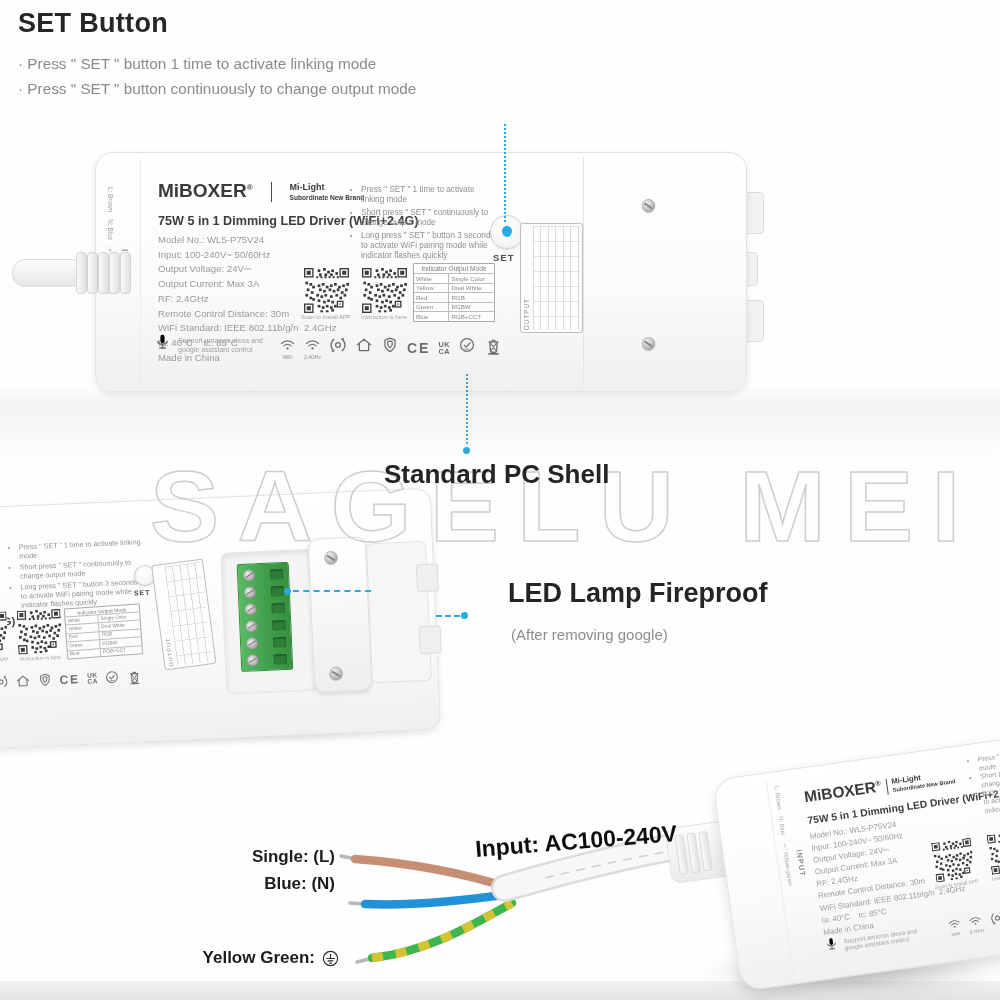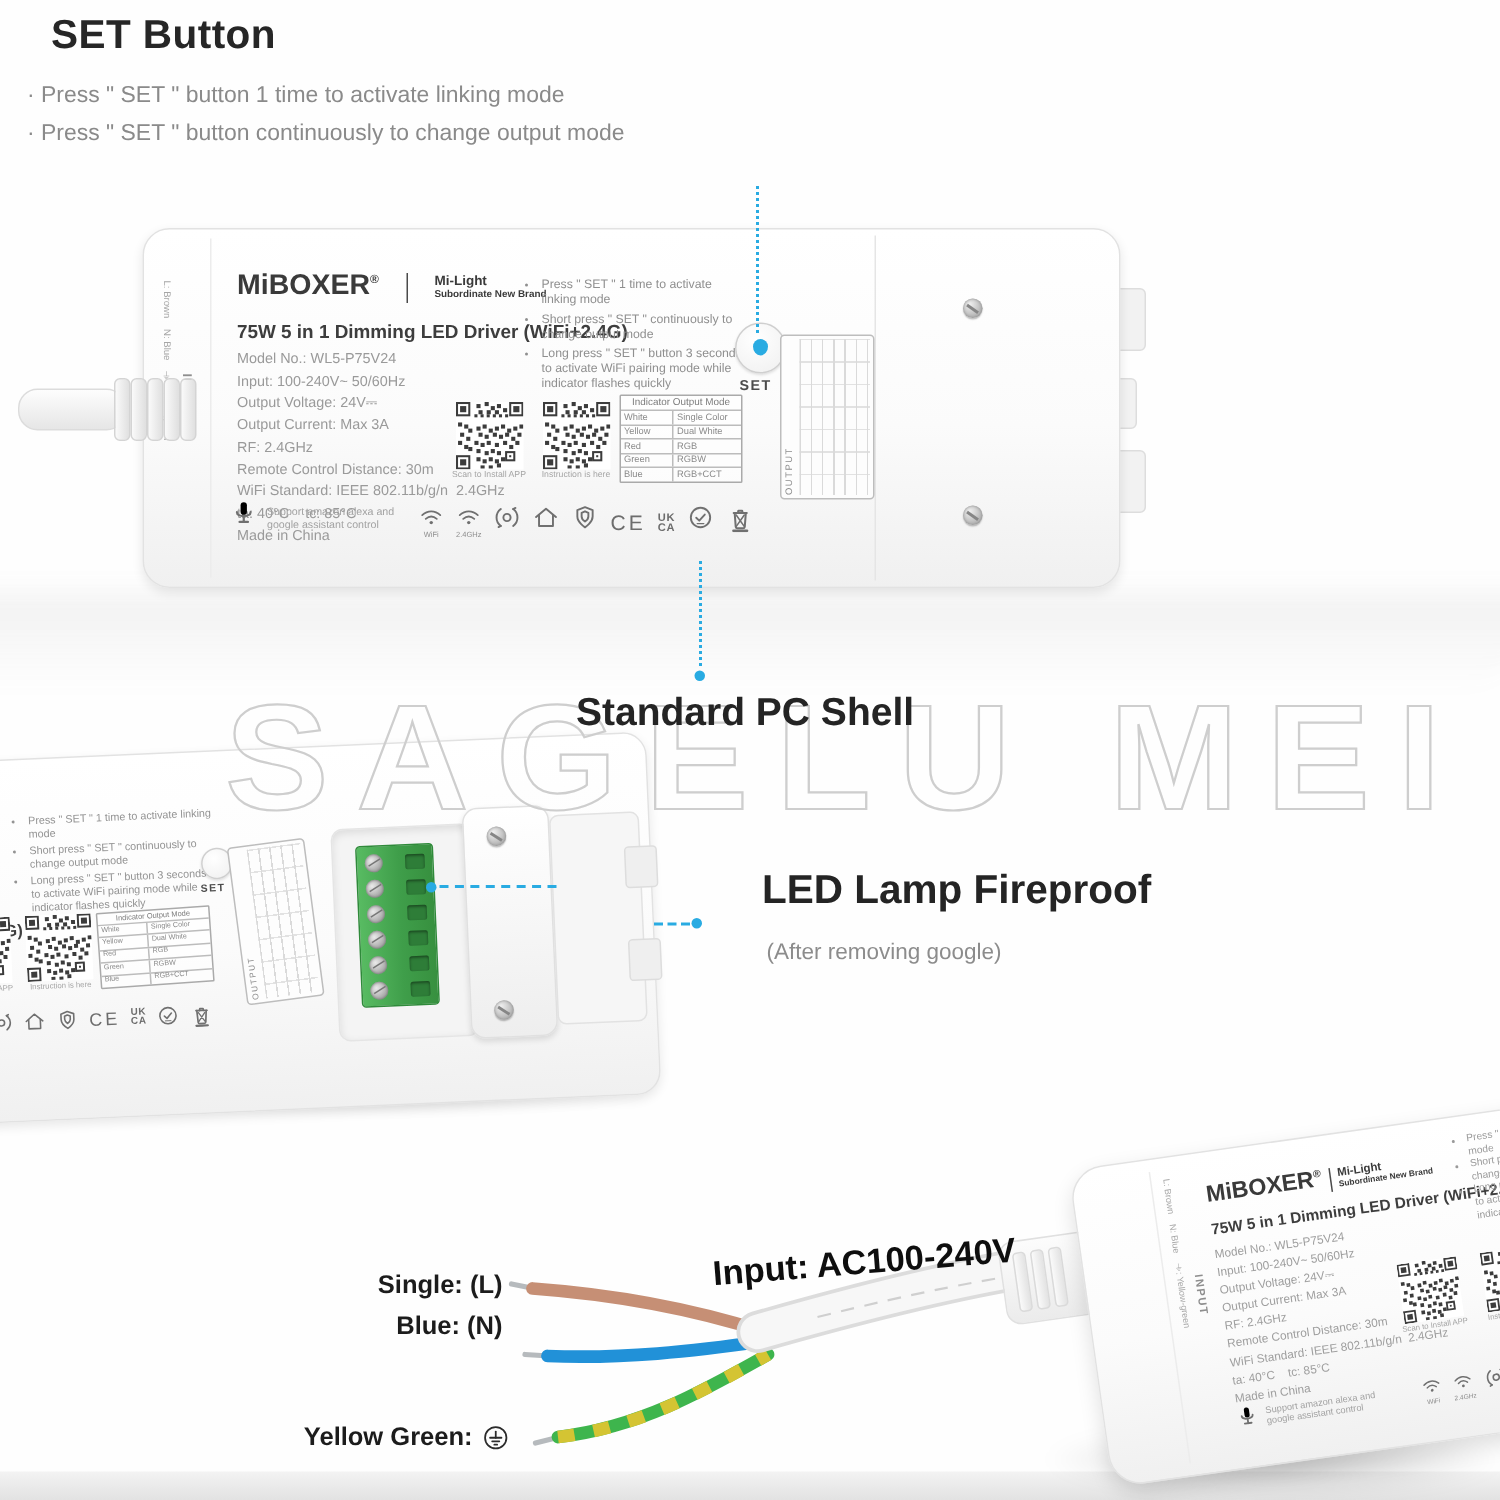--- a/index.html
+++ b/index.html
@@ -1,20 +1,20 @@
 <!DOCTYPE html>
 <html><head>
 <meta charset="utf-8">
 <style>
   html,body{margin:0;padding:0;}
   body{font-family:"Liberation Sans","DejaVu Sans",sans-serif;background:#fff;}
   #page{position:relative;width:1000px;height:1000px;overflow:hidden;background:#fefefe;}
   .abs{position:absolute;}
   
-  #hdr-title{position:absolute;left:34px;top:8px;font-size:27px;font-weight:700;color:#262626;letter-spacing:.3px;}
+  #hdr-title{position:absolute;left:18px;top:8px;font-size:27px;font-weight:700;color:#262626;letter-spacing:.3px;}
   .hbul{position:absolute;left:18px;font-size:15.3px;color:#8a8a8a;}
   
   .dev{position:absolute;background:linear-gradient(180deg,#ffffff 0%,#fbfbfb 55%,#f0f0f0 100%);border:1px solid #e2e2e2;border-radius:18px;box-shadow:0 3px 7px rgba(0,0,0,.09);}
   .tab{position:absolute;background:#f2f2f2;border:1px solid #ddd;border-radius:4px;}
   .vtext{writing-mode:vertical-rl;white-space:pre;}
   .vup{writing-mode:vertical-rl;transform:rotate(180deg);}
   .spec{font-size:9.6px;line-height:14.7px;color:#9a9a9a;white-space:pre;}
   .spec3{font-size:7.9px;line-height:12.1px;color:#9e9e9e;white-space:pre;}
   .blist{list-style:disc outside;padding-left:9px;margin:0;color:#8f8f8f;}
   .b1{font-size:8.2px;line-height:10.2px;}
@@ -35,21 +35,21 @@
   .setlab{position:absolute;font-weight:700;color:#4c4c4c;letter-spacing:1px;}
   .osticker{position:absolute;border:1px solid #bdbdbd;border-radius:3px;background:#fdfdfd;display:flex;padding:2px;}
   .ovtxt{font-size:6.3px;color:#8d8d8d;letter-spacing:1px;line-height:8px;}
   .ogrid{flex:1;margin-left:2px;opacity:.75;background:repeating-linear-gradient(90deg,#cfcfcf 0 1px,transparent 1px 7.5px),repeating-linear-gradient(180deg,#dadada 0 1px,transparent 1px 15px);}
   .screw{position:absolute;width:13px;height:13px;border-radius:50%;background:radial-gradient(circle at 35% 30%,#f0f0f0,#bdbdbd 60%,#9c9c9c);box-shadow:0 1px 1px rgba(0,0,0,.25), inset 0 0 2px #8b8b8b;}
   .screw::after{content:"";position:absolute;left:2px;right:2px;top:5.5px;height:1.5px;background:#868686;transform:rotate(35deg);}
   .icset{display:flex;align-items:flex-start;color:#707070;}
   .ic{display:flex;flex-direction:column;align-items:center;gap:1px;}
   .isvg{stroke:#707070;fill:none;stroke-width:1.7;stroke-linecap:round;stroke-linejoin:round;}
   .cap{font-style:normal;font-size:5px;color:#8d8d8d;white-space:nowrap;}
-  .ce-mark{font-size:14px;font-weight:400;color:#6d6d6d;letter-spacing:2px;align-self:center;}
+  .ce-mark{font-size:14px;font-weight:700;color:#6d6d6d;letter-spacing:2px;align-self:center;}
   .ukca{display:flex;flex-direction:column;line-height:7.2px;font-size:7.4px;font-weight:700;color:#6d6d6d;letter-spacing:.5px;align-self:center;}
   .dotv{position:absolute;width:0;border-left:2.2px dotted #29abe2;z-index:8;}
   .dashh{position:absolute;height:0;border-top:2.2px dashed #29abe2;z-index:8;}
   .bdot{position:absolute;width:7px;height:7px;border-radius:50%;background:#29abe2;z-index:8;}
   .h2{position:absolute;font-weight:700;color:#242424;z-index:7;}
   .wlabel{position:absolute;font-size:17px;font-weight:700;color:#1c1c1c;display:flex;align-items:center;justify-content:flex-end;z-index:6;}
   #wm{position:absolute;left:150px;top:449px;font-size:96px;font-weight:700;letter-spacing:17px;color:transparent;-webkit-text-stroke:1.4px #cecece;white-space:nowrap;transform:scale(1.08,1.04);transform-origin:left top;z-index:4;}
   .ring{position:absolute;width:9px;height:40px;border-radius:4px;background:linear-gradient(90deg,#fafafa,#e0e0e0);border:1px solid #d4d4d4;}
   .gridge{position:absolute;width:7px;height:38px;border-radius:3px;background:linear-gradient(90deg,#fafafa,#e3e3e3);border:1px solid #dadada;}
   .tscrew{position:absolute;width:12px;height:12px;border-radius:50%;background:radial-gradient(circle at 35% 35%,#eaeaea,#b5b5b5 55%,#8f8f8f);box-shadow:inset 0 0 2px #666;}
@@ -211,21 +211,21 @@
     <div class="ring" style="left:109px;top:252px;z-index:3"></div>
     <div class="ring" style="left:120px;top:252px;z-index:3"></div>
   </div>
 
   <div class="dev" style="left:95px;top:152px;width:650px;height:238px;z-index:2">
     <div class="abs" style="left:44px;top:6px;bottom:6px;width:1px;background:#ececec"></div>
     <div class="abs" style="left:487px;top:4px;bottom:4px;width:1px;background:#e5e5e5"></div>
     <div class="vtext" style="position:absolute;left:10px;top:34px;height:186px;font-size:6.4px;color:#a6a6a6">L: Brown    N: Blue    ⏚: Yellow-green</div>
     <div class="vtext" style="position:absolute;left:24px;top:96px;height:62px;font-size:8.5px;font-weight:700;color:#8e8e8e;letter-spacing:1px">INPUT</div>
 
-    <div class="abs" style="left:62px;top:26px;display:flex;align-items:center;gap:18px">
+    <div class="abs" style="left:62px;top:26px;display:flex;align-items:flex-end;gap:18px">
       <span style="font-size:19px;font-weight:800;color:#3a3a3a"><span>MiBOXER</span><sup style="font-size:8px">®</sup></span>
       <span style="width:1px;height:20px;background:#4a4a4a;margin-top:3px"></span>
       <span style="display:flex;flex-direction:column;line-height:9.5px;margin-top:3px">
         <b style="font-size:9px;color:#3a3a3a">Mi-Light</b>
         <b style="font-size:6.6px;color:#3a3a3a">Subordinate New Brand</b>
       </span>
     </div>
     <div class="abs" style="left:62px;top:61px;font-size:12.6px;font-weight:700;color:#3d3d3d">75W 5 in 1 Dimming LED Driver (WiFi+2.4G)</div>
     <div class="abs" style="left:62px;top:80px">
       <div class="spec">Model No.: WL5-P75V24</div>

